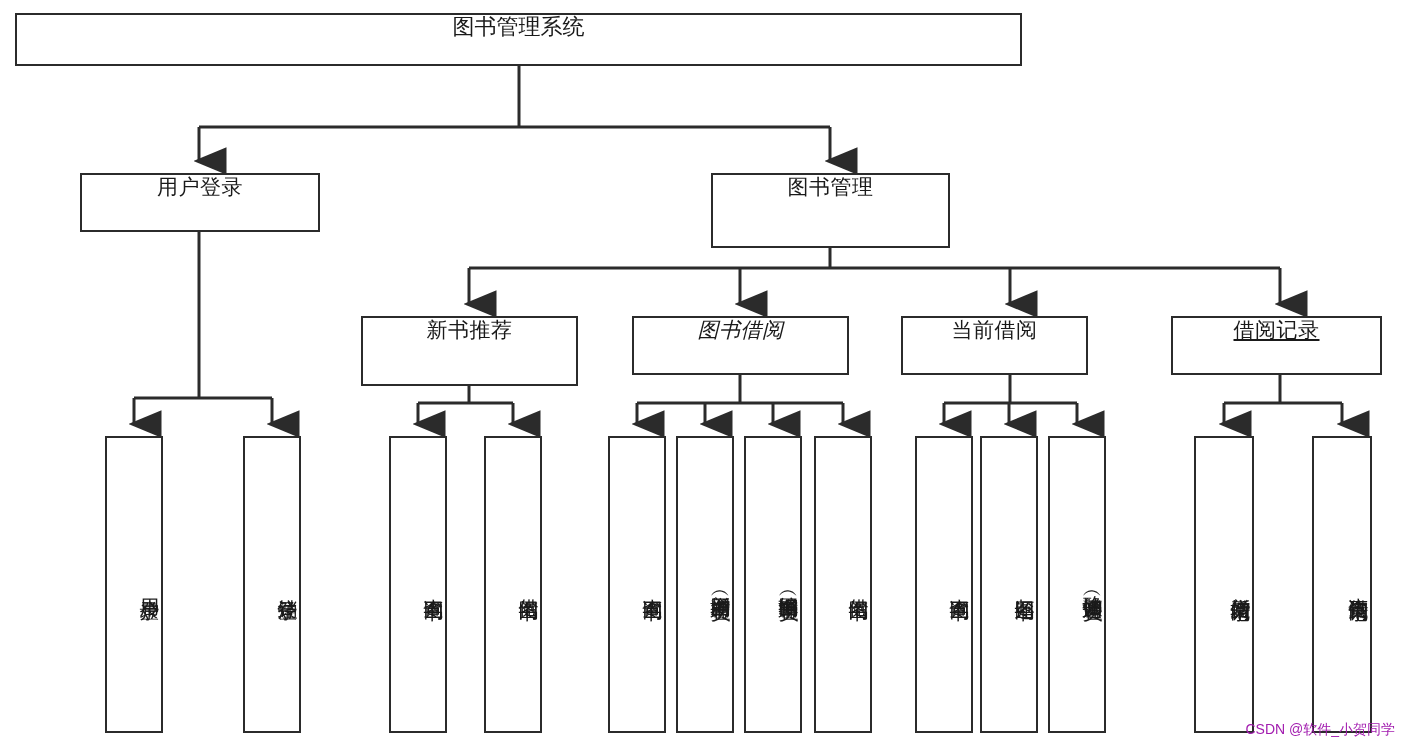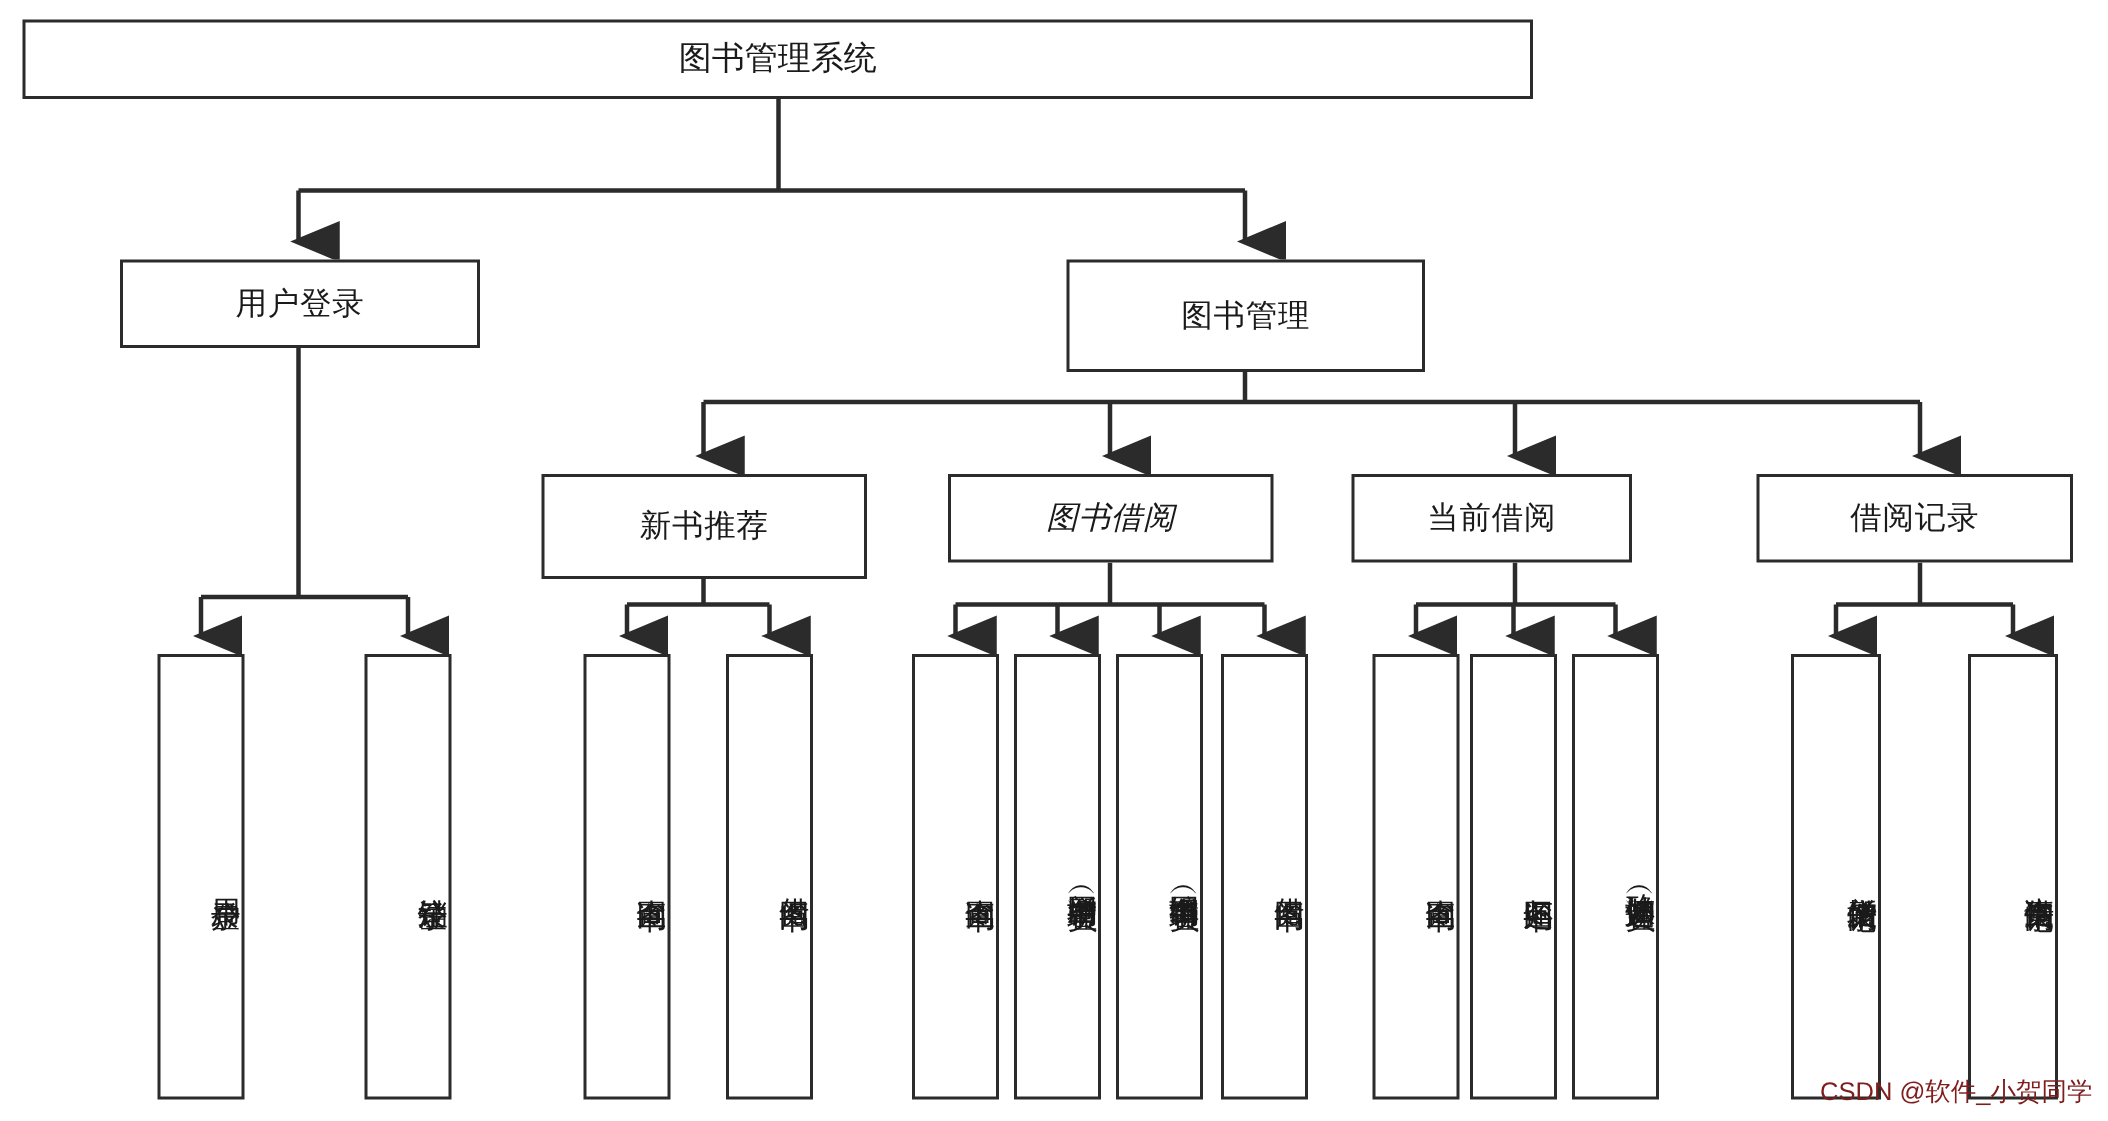--- a/index.html
+++ b/index.html
@@ -24,21 +24,21 @@
     width: 1405px;
     height: 747px;
     pointer-events: none;
   }
   .node {
     position: absolute;
     box-sizing: border-box;
     border: 2px solid #2b2b2b;
     background: #ffffff;
     display: flex;
-    align-items: center;
+    align-items: flex-start;
     justify-content: center;
     color: #1a1a1a;
     line-height: 1.12;
   }
   .node.h {
     font-size: 21px;
     letter-spacing: 0.5px;
   }
   .node.root {
     font-size: 22px;
@@ -57,22 +57,22 @@
     writing-mode: vertical-rl;
     text-orientation: upright;
     display: block;
     white-space: normal;
     text-align: center;
   }
   .watermark {
     position: absolute;
     right: 10px;
     bottom: 8px;
-    font-size: 17px;
-    color: #7f1d1d;
+    font-size: 14px;
+    color: #a21caf;
     white-space: nowrap;
     user-select: none;
     margin-top: 23px;
   }
 </style>
 </head>
 <body>
 
 <div id="canvas">
 
@@ -140,21 +140,21 @@
 
   <div class="node h" style="left:361px; top:316px; width:217px; height:70px;">
     <span>新书推荐</span>
   </div>
   <div class="node h" style="left:632px; top:316px; width:217px; height:59px;font-style:italic;">
     <span>图书借阅</span>
   </div>
   <div class="node h" style="left:901px; top:316px; width:187px; height:59px;">
     <span>当前借阅</span>
   </div>
-  <div class="node h" style="left:1171px; top:316px; width:211px; height:59px;">
+  <div class="node h" style="left:1171px; top:316px; width:211px; height:59px;text-decoration:underline;">
     <span>借阅记录</span>
   </div>
 
   <div class="node v" style="left:105px; top:436px; width:58px; height:297px;">
     <span class="vtxt">用户登录</span>
   </div>
   <div class="node v" style="left:243px; top:436px; width:58px; height:297px;">
     <span class="vtxt">注销登录</span>
   </div>
 

